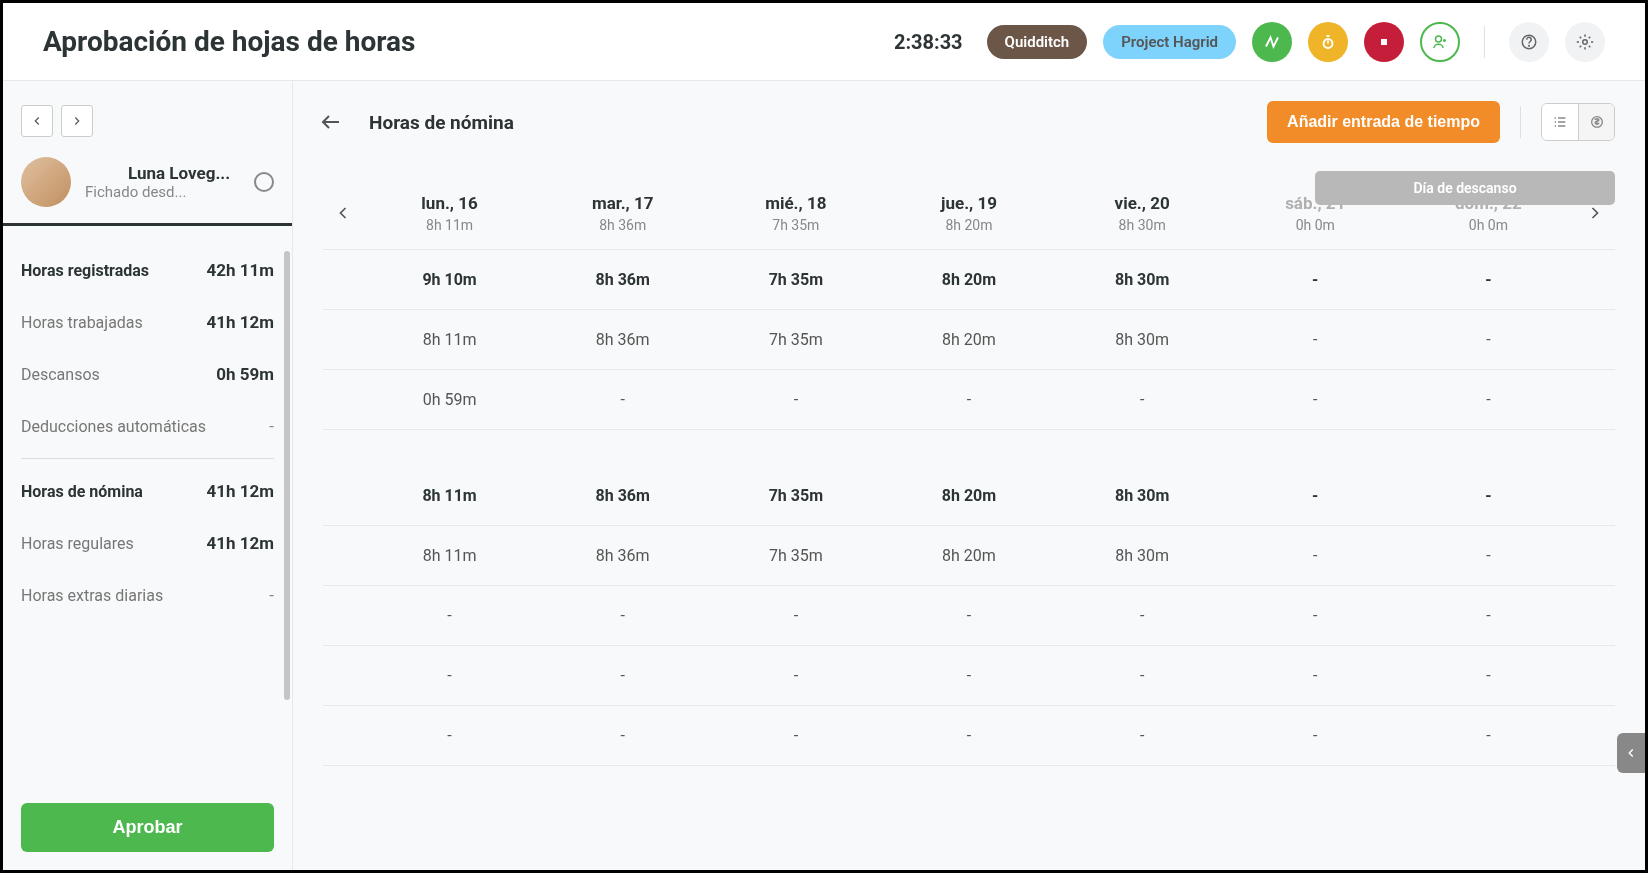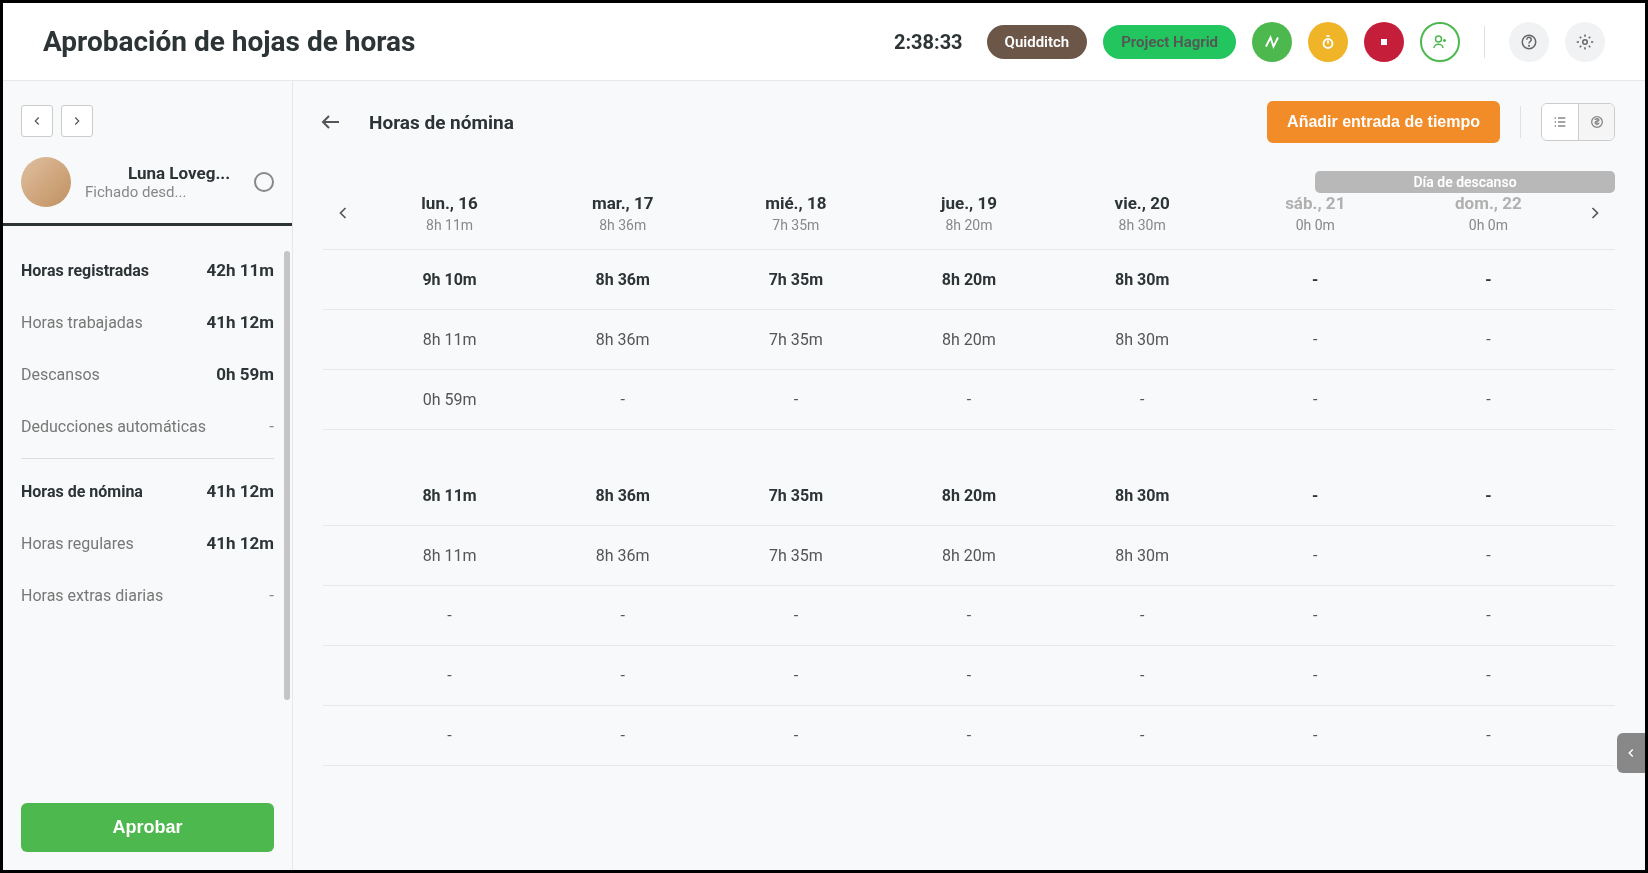--- a/index.html
+++ b/index.html
@@ -4,21 +4,21 @@
 <style>
 * { box-sizing: border-box; margin: 0; padding: 0; }
 body { font-family: -apple-system, BlinkMacSystemFont, "Segoe UI", Roboto, sans-serif; background: #fff; color: #2d3436; width: 1648px; height: 873px; overflow: hidden; border: 3px solid #000; }
 .app { display: flex; flex-direction: column; height: 100%; }
 .topbar { display: flex; align-items: center; justify-content: space-between; padding: 16px 40px; border-bottom: 1px solid #e8e8e8; height: 78px; }
 .topbar h1 { font-size: 28px; font-weight: 700; color: #2d3436; }
 .topbar-right { display: flex; align-items: center; gap: 16px; }
 .timer { font-size: 20px; font-weight: 700; color: #2d3436; margin-right: 8px; }
 .pill { border-radius: 20px; padding: 8px 18px; font-size: 15px; font-weight: 600; white-space: nowrap; }
 .pill-brown { background: #6b5648; color: #fff; }
-.pill-grey { background: #22c55e; color: #555; }
+.pill-grey { background: #7dd3fc; color: #555; }
 .circle-btn { width: 40px; height: 40px; border-radius: 50%; display: flex; align-items: center; justify-content: center; border: none; cursor: pointer; }
 .circle-green { background: #4db84d; color: #fff; }
 .circle-yellow { background: #f0b429; color: #fff; }
 .circle-red { background: #c41e3a; color: #fff; }
 .circle-outline-green { background: #fff; border: 2px solid #4db84d; color: #4db84d; }
 .circle-grey { background: #f1f2f3; color: #666; }
 .circle-btn svg { width: 18px; height: 18px; }
 .divider-v { width: 1px; height: 32px; background: #e0e0e0; margin: 0 8px; }
 
 .body { display: flex; flex: 1; overflow: hidden; }
@@ -52,21 +52,21 @@
 .main-title p { font-size: 15px; color: #888; max-width: 340px; margin-top: 2px; }
 .main-header-right { margin-left: auto; display: flex; align-items: center; gap: 12px; }
 .add-btn { background: #f28c28; color: #fff; border: none; padding: 12px 20px; font-size: 16px; font-weight: 600; border-radius: 6px; cursor: pointer; }
 .toggle-group { display: flex; border: 1px solid #ccc; border-radius: 6px; overflow: hidden; }
 .toggle-item { width: 36px; height: 36px; display: flex; align-items: center; justify-content: center; cursor: pointer; background: #fff; }
 .toggle-item.active { background: #f5f5f5; }
 .toggle-item + .toggle-item { border-left: 1px solid #ccc; }
 .toggle-item svg { width: 16px; height: 16px; stroke: #888; fill: none; }
 
 .grid-area { flex: 1; padding: 0 30px; overflow: hidden; position: relative; }
-.day-off-badge { position: absolute; top: 8px; right: 30px; width: 300px; background: #b8b8b8; color: #fff; text-align: center; padding: 3px; font-size: 14px; font-weight: 600; border-radius: 5px; z-index: 2; }
+.day-off-badge { position: absolute; top: 8px; right: 30px; width: 300px; background: #b8b8b8; color: #fff; text-align: center; padding: 9px; font-size: 14px; font-weight: 600; border-radius: 5px; z-index: 2; }
 .day-header-row { display: flex; align-items: center; padding: 30px 0 16px; border-bottom: 1px solid #e8e8e8; }
 .arrow-col { width: 40px; display: flex; align-items: center; justify-content: center; cursor: pointer; }
 .arrow-col svg { width: 20px; stroke: #555; }
 .day-col { flex: 1; text-align: center; }
 .day-name { font-size: 17px; font-weight: 700; color: #2d3436; }
 .day-name.muted { color: #b0b0b0; }
 .day-total { font-size: 14px; color: #888; margin-top: 4px; }
 .data-rows { display: flex; flex-direction: column; }
 .data-row { display: flex; align-items: center; border-bottom: 1px solid #e8e8e8; height: 60px; }
 .data-row.spacer { height: 36px; border-bottom: none; }

